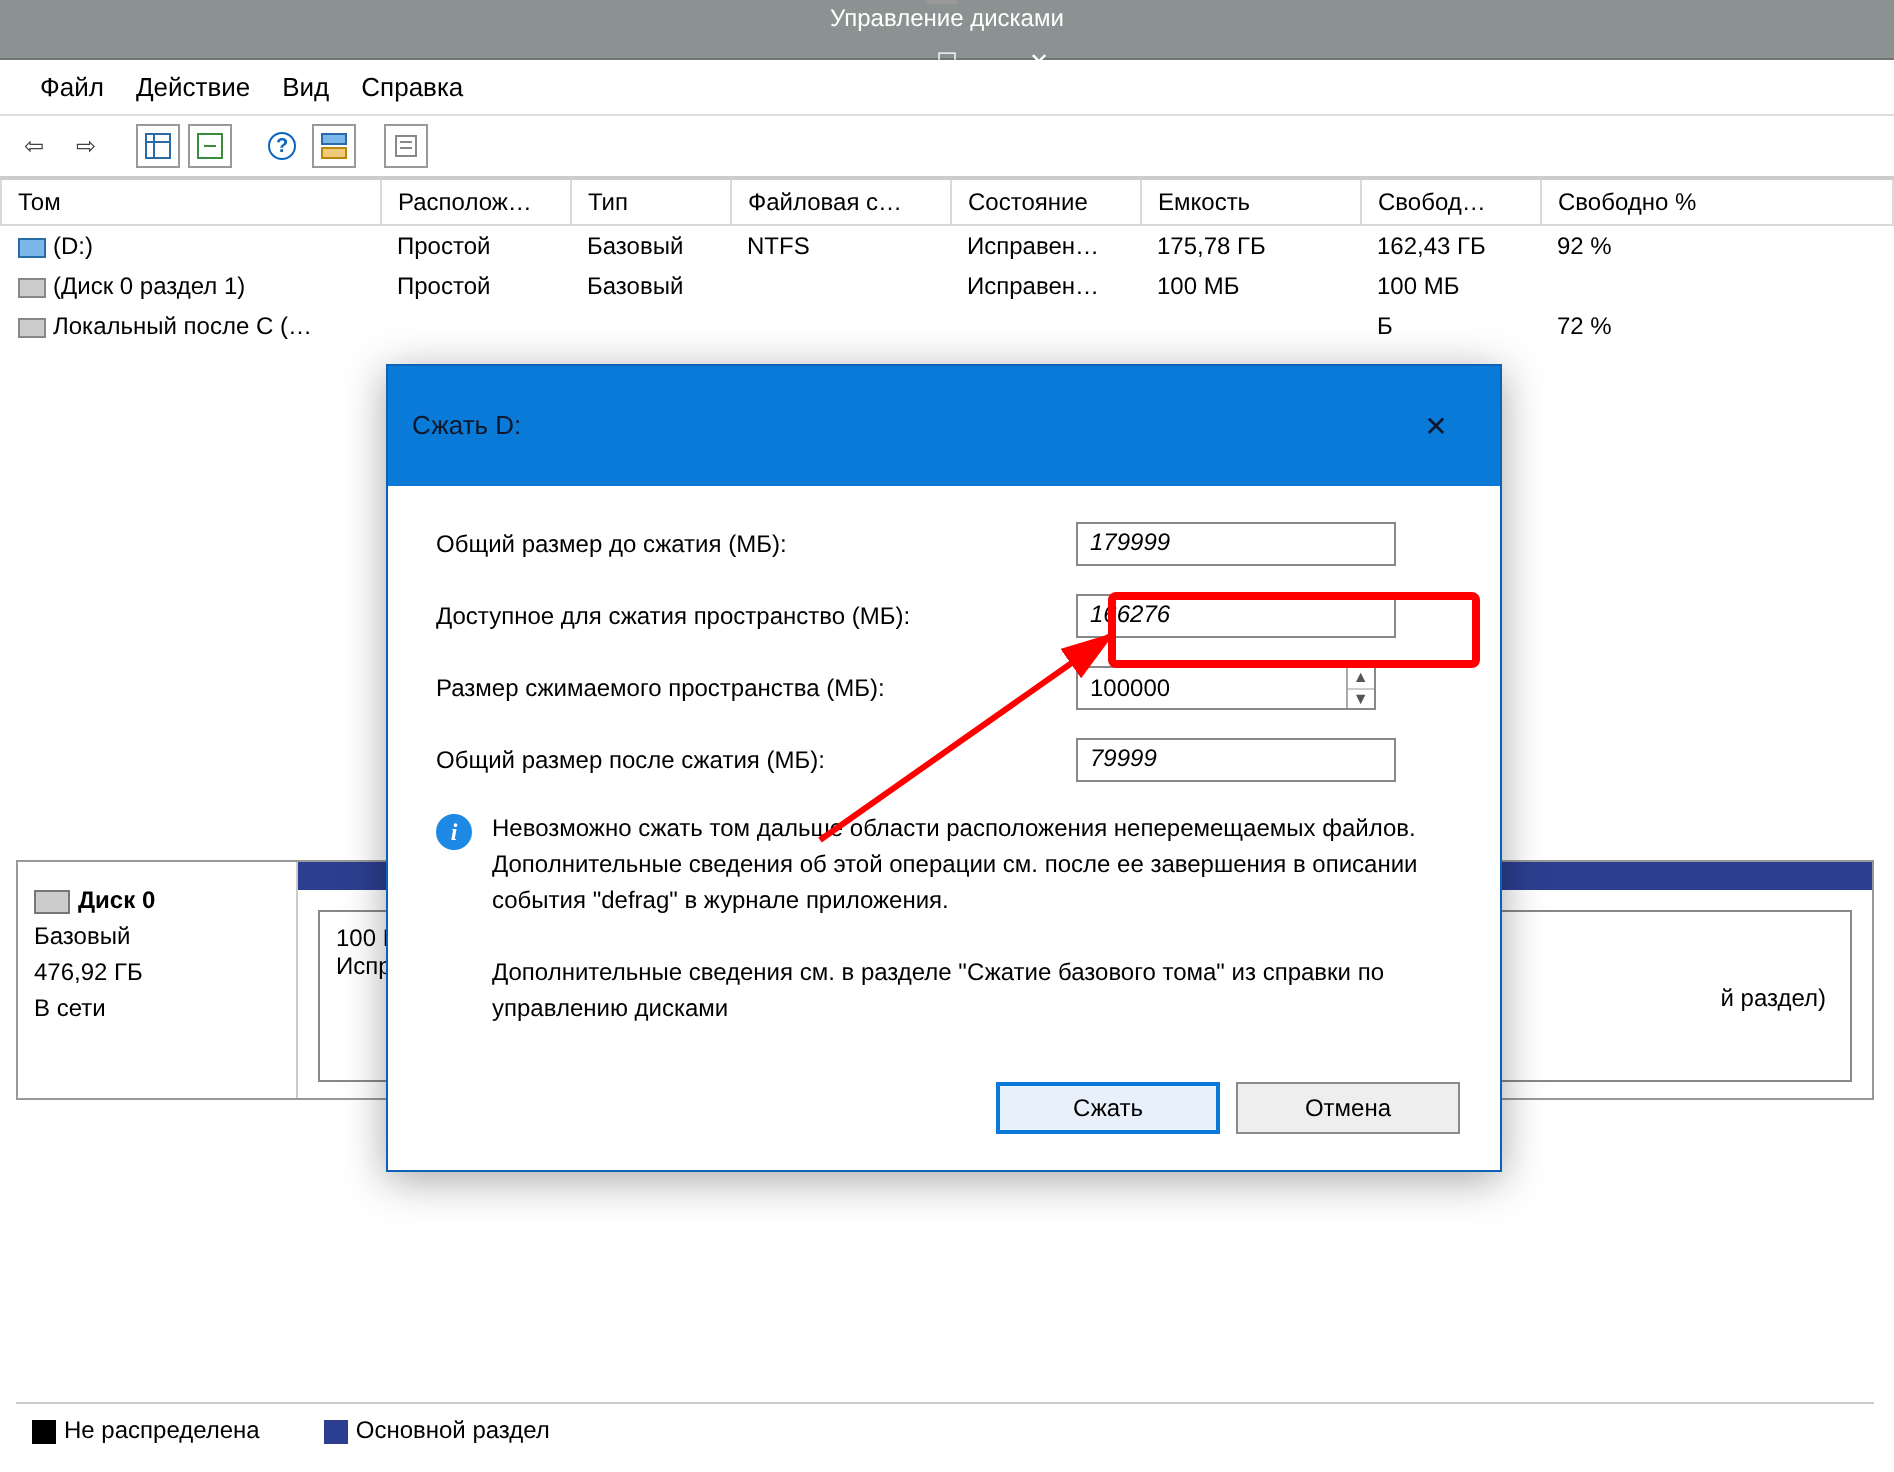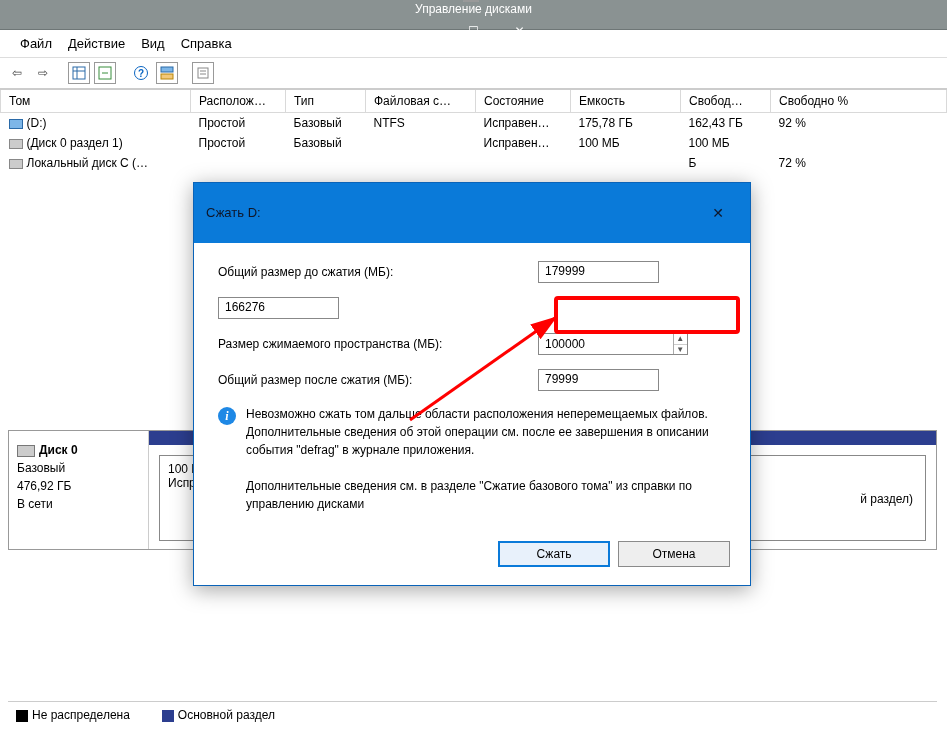--- a/index.html
+++ b/index.html
@@ -150,25 +150,26 @@
     padding:22px 12px;
     font-size:13px;
     display:flex; align-items:flex-start;
   }
   .dlg-title .t { flex:1; }
   .dlg-close { width:40px; text-align:center; font-size:14px; cursor:default;}
   .dlg-body { padding:18px 24px 8px 24px; font-size:12px; }
   .dlg-row { display:flex; align-items:center; margin-bottom:14px; }
   .dlg-row .lab { width:320px; }
   .dlg-row .val {
-    width:121px;
+    width:160px;
     border:1px solid #888;
     padding:2px 6px;
     height:22px;
     background:#fff;
+    font-style:italic;
   }
   .dlg-row .spin {
     display:flex; align-items:stretch;
     width:150px;
     border:1px solid #888;
     height:22px;
     background:#fff;
   }
   .dlg-row .spin input {
     border:none; outline:none; width:100%; font-size:12px; padding:0 6px;
@@ -308,21 +309,21 @@
       <td><span class="vol-icon small"></span><span>(Диск 0 раздел 1)</span></td>
       <td>Простой</td>
       <td>Базовый</td>
       <td></td>
       <td>Исправен…</td>
       <td>100 МБ</td>
       <td>100 МБ</td>
       <td></td>
     </tr>
     <tr>
-      <td><span class="vol-icon small"></span><span>Локальный диск C (…</span></td>
+      <td><span class="vol-icon small"></span><span>Локальный после C (…</span></td>
       <td></td>
       <td></td>
       <td></td>
       <td></td>
       <td></td>
       <td>Б</td>
       <td>72 %</td>
     </tr>
   </tbody>
 </table>
@@ -357,20 +358,21 @@
   <div class="dlg-title">
     <span class="t">Сжать D:</span>
     <span class="dlg-close">✕</span>
   </div>
   <div class="dlg-body">
     <div class="dlg-row">
       <div class="lab">Общий размер до сжатия (МБ):</div>
       <div class="val">179999</div>
     </div>
     <div class="dlg-row">
+      <div class="lab">Доступное для сжатия пространство (МБ):</div>
       <div class="val">166276</div>
     </div>
     <div class="dlg-row">
       <div class="lab">Размер сжимаемого пространства (МБ):</div>
       <div class="spin">
         <input type="text" value="100000" style="">
         <div class="arrows">
           <div>▲</div>
           <div>▼</div>
         </div>

